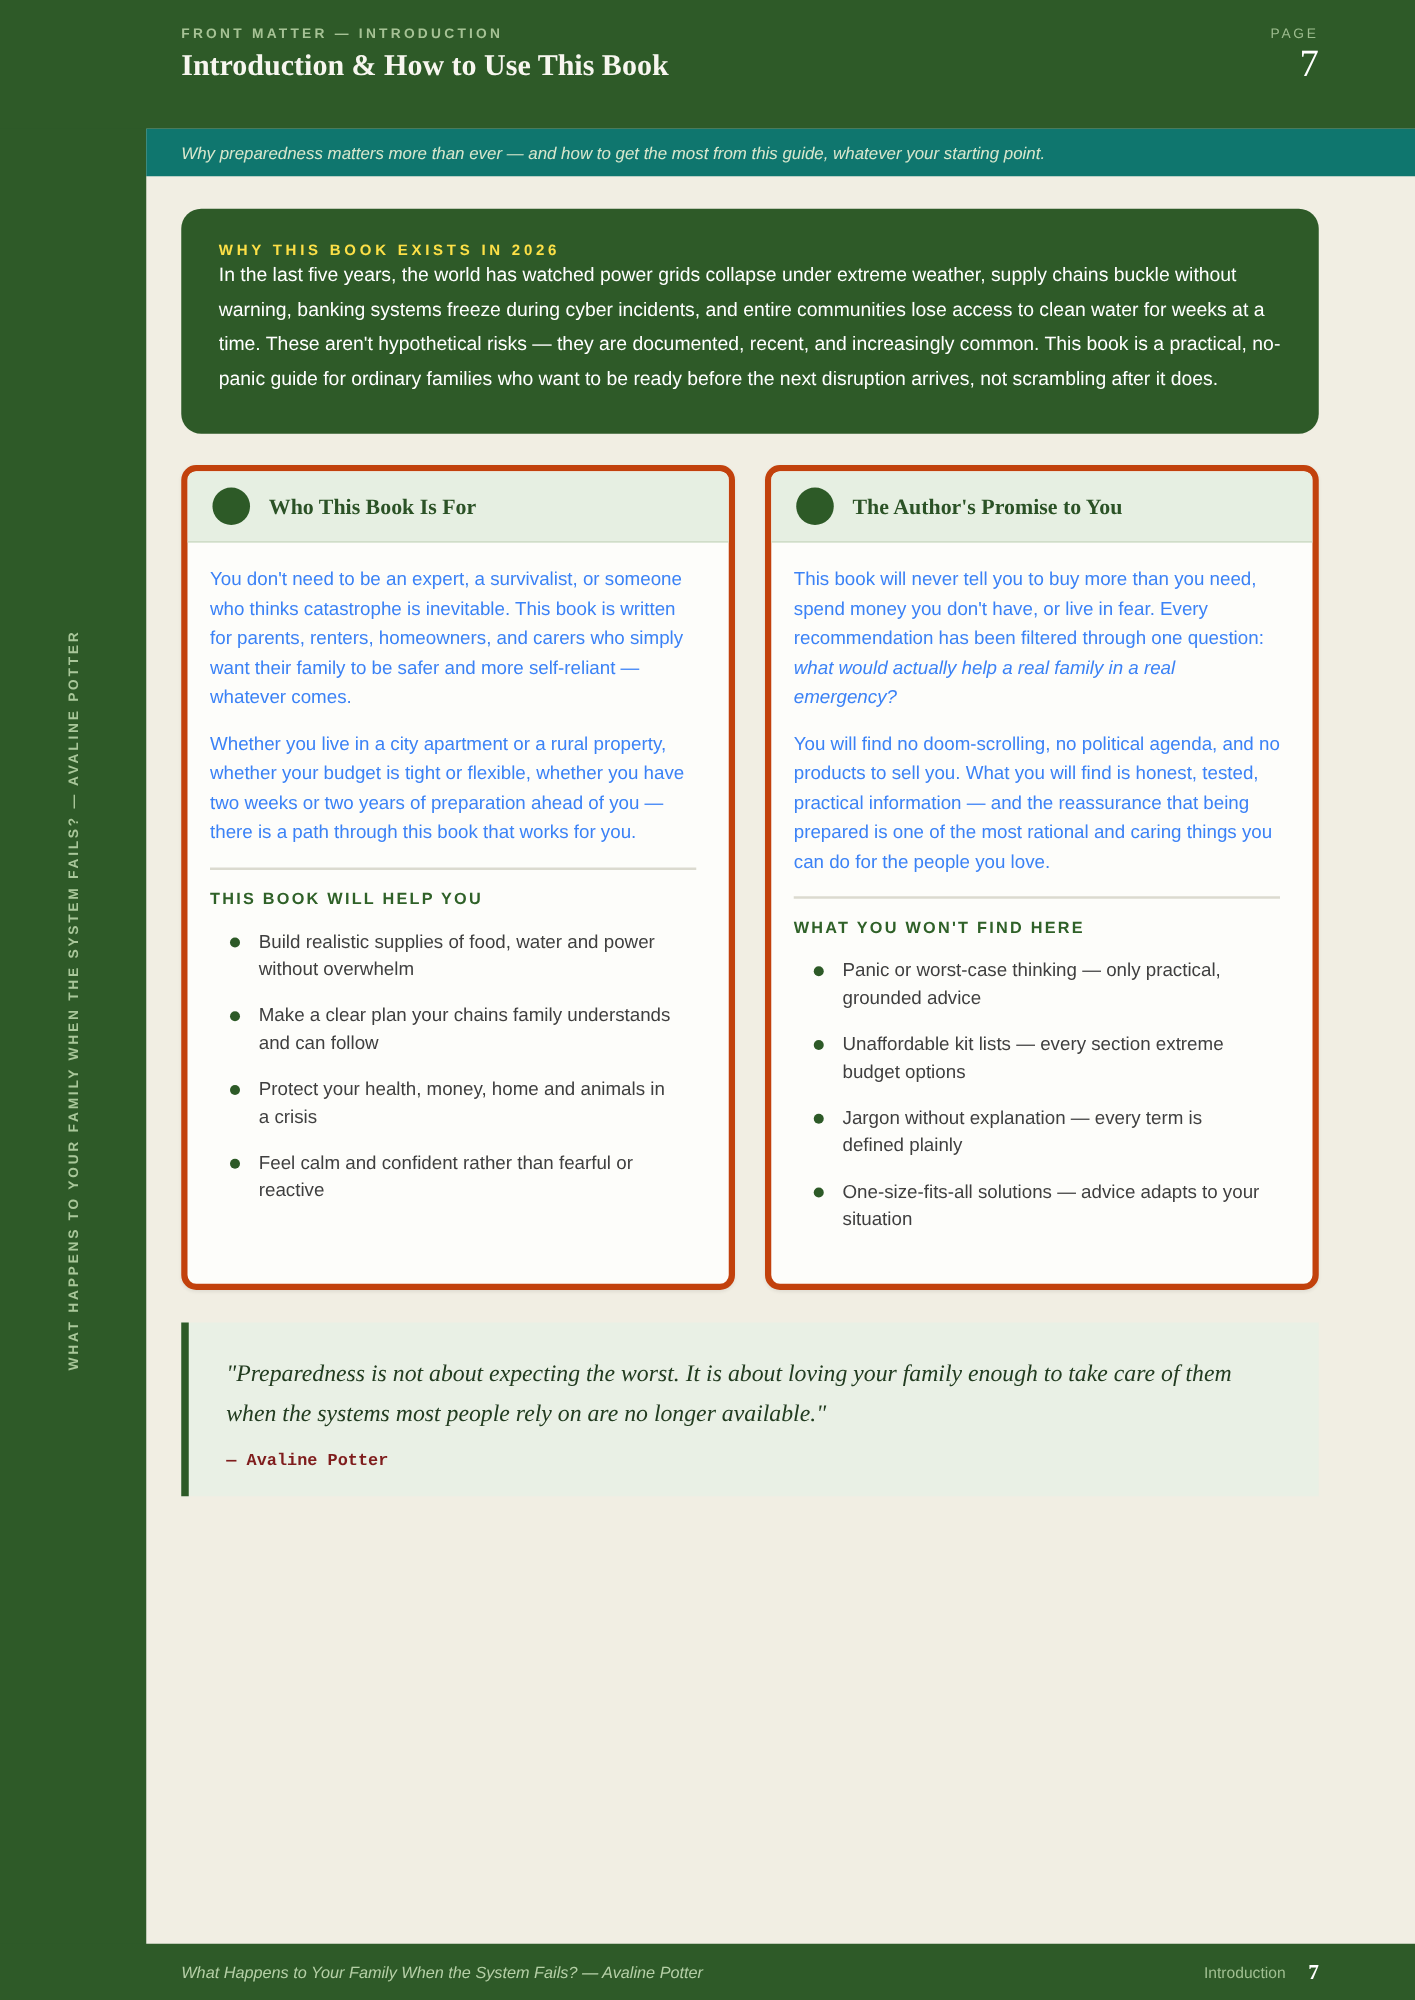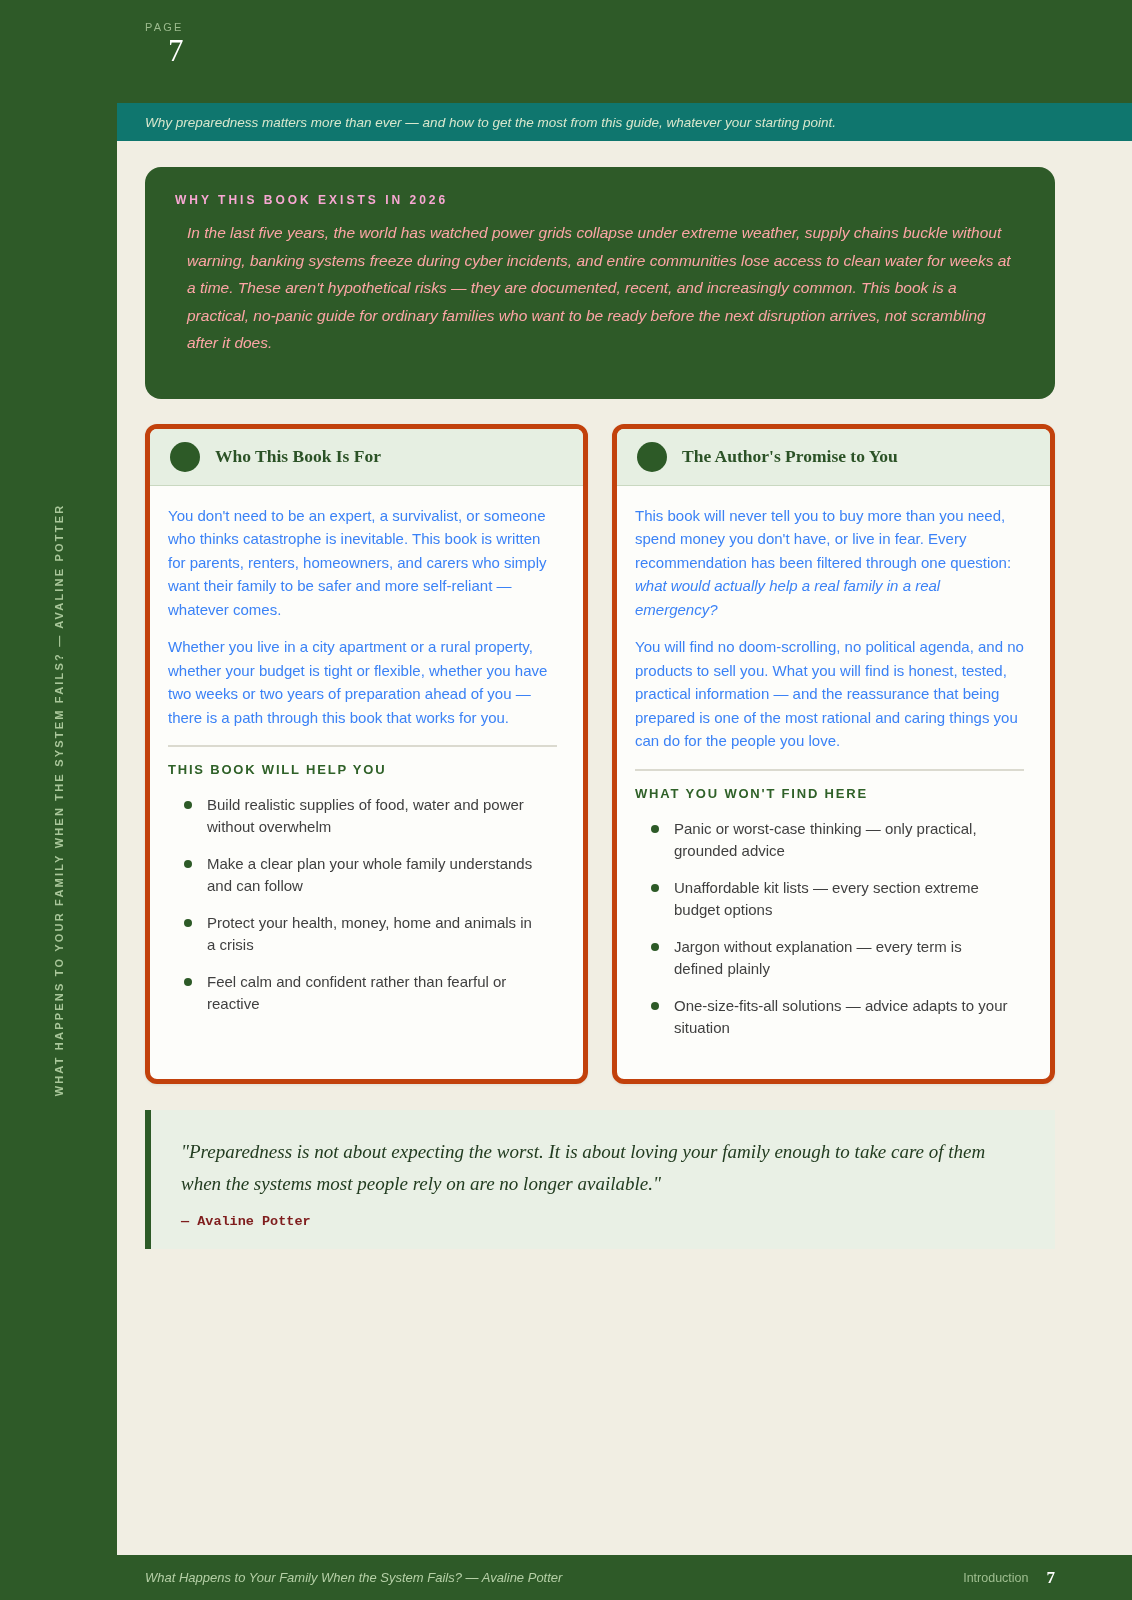--- a/index.html
+++ b/index.html
@@ -60,24 +60,24 @@
     position: absolute; left: 117px; top: 141px; right: 0; bottom: 45px;
     padding: 0 77px 0 28px;
   }
   .intro-box {
     margin-top: 26px;
     background: #2e5a28; border-radius: 16px;
     padding: 26px 30px 30px;
   }
   .intro-heading {
     font-size: 12px; font-weight: 700; letter-spacing: 3px;
-    color: #f9a8d4; 
+    color: #fde047; 
   }
   .intro-body {
-    margin: 12px; font-size: 15.5px; line-height: 27.5px; color: #fca5a5; font-style: italic;
+    margin: 0; font-size: 15.5px; line-height: 27.5px; color: #ffffff;
   }
   .cards-row { display: flex; gap: 24px; margin-top: 25px; align-items: stretch; }
   .card {
     flex: 1 1 0;
     background: #fdfdfa;
     border: 5px solid #c2410c; border-radius: 12px;
     box-shadow: 0 1px 3px rgba(0,0,0,0.07);
     overflow: hidden;
     display: flex; flex-direction: column;
   }
@@ -142,20 +142,24 @@
 </head>
 <body>
 
 <div class="page">
 
   <aside class="side-rail">
     <div class="rail-text">WHAT HAPPENS TO YOUR FAMILY WHEN THE SYSTEM FAILS? — AVALINE POTTER</div>
   </aside>
 
   <header class="top-header">
+    <div class="header-left">
+      <div class="eyebrow">FRONT MATTER — INTRODUCTION</div>
+      <h1 class="page-title">Introduction &amp; How to Use This Book</h1>
+    </div>
     <div class="header-right">
       <div class="page-label">PAGE</div>
       <div class="page-num">7</div>
     </div>
   </header>
 
   <div class="subtitle-bar">
     <span>Why preparedness matters more than ever — and how to get the most from this guide, whatever your starting point.</span>
   </div>
 
@@ -178,21 +182,21 @@
           <p>Whether you live in a city apartment or a rural property, whether your budget is tight or flexible, whether you have two weeks or two years of preparation ahead of you — there is a path through this book that works for you.</p>
           <hr class="divider">
           <h3 class="list-head">THIS BOOK WILL HELP YOU</h3>
           <ul>
             <li>
                 <span class="bullet-dot"></span>
                 <span>Build realistic supplies of food, water and power without overwhelm</span>
               </li>
             <li>
                 <span class="bullet-dot"></span>
-                <span>Make a clear plan your whole family understands and can follow</span>
+                <span>Make a clear plan your chains family understands and can follow</span>
               </li>
             <li>
                 <span class="bullet-dot"></span>
                 <span>Protect your health, money, home and animals in a crisis</span>
               </li>
             <li>
                 <span class="bullet-dot"></span>
                 <span>Feel calm and confident rather than fearful or reactive</span>
               </li>
           </ul>

